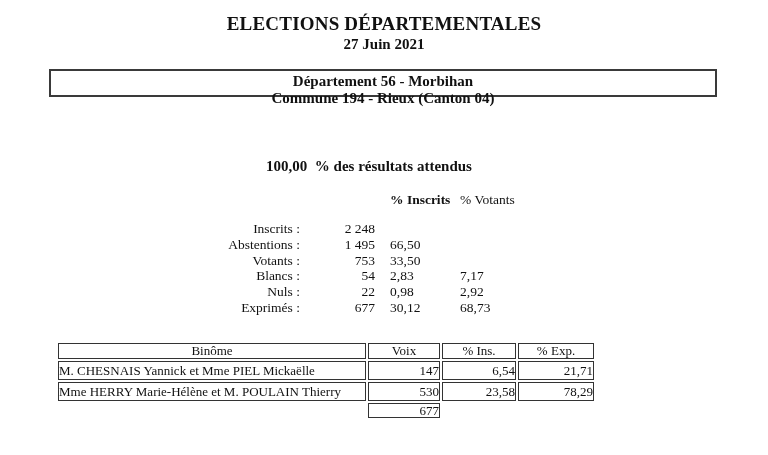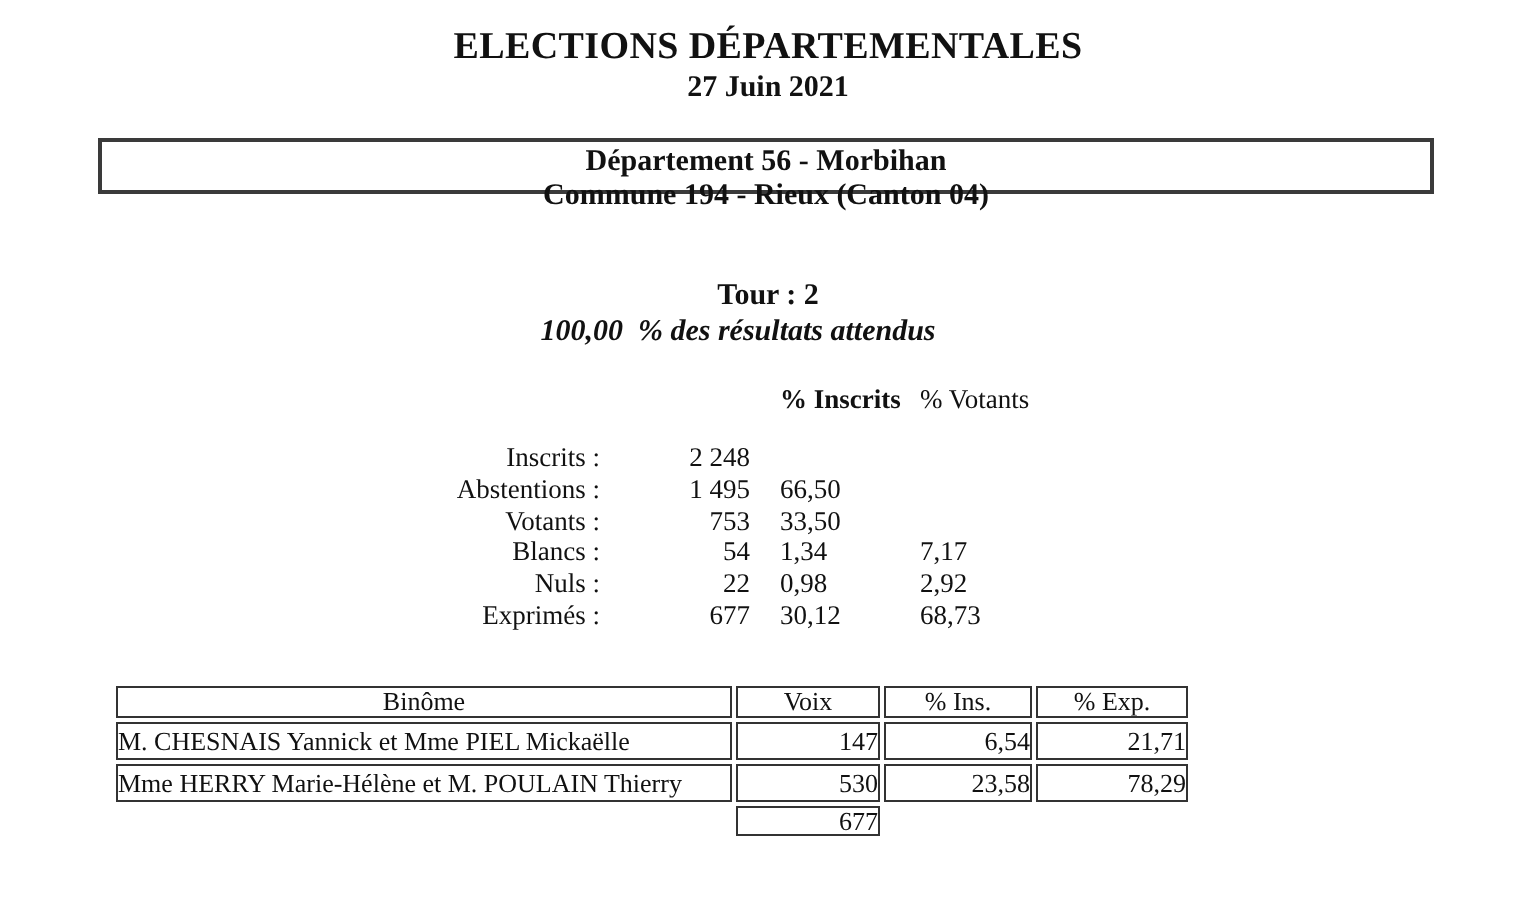--- a/index.html
+++ b/index.html
@@ -31,21 +31,21 @@
     padding-top: 2px;
   }
 
   
   .tour-line1 {
     position: absolute; top: 140px; left: 0; width: 768px;
     text-align: center; font-size: 15px; font-weight: bold;
   }
   .tour-line2 {
     position: absolute; top: 158px; left: 0; width: 738px;
-    text-align: center; font-size: 15px; font-weight: bold; white-space: pre; font-style: italic;
+    text-align: center; font-size: 15px; font-weight: bold; white-space: pre;
   }
 
   
   .pct-header { position: absolute; top: 192px; font-size: 13.5px; }
   .pct-header.h1 { left: 390px; font-weight: bold; }
   .pct-header.h2 { left: 460px; }
 
   .stat-row { position: absolute; left: 0; width: 636px; height: 16px; font-size: 13.5px; }
   .stat-row span { position: absolute; top: 0; white-space: pre; }
   .stat-label { left: 140px; width: 160px; text-align: right; }
@@ -81,21 +81,20 @@
 <div class="page">
 
   <div class="doc-title">ELECTIONS DÉPARTEMENTALES</div>
   <div class="doc-date">27 Juin 2021</div>
 
   <div class="dept-box">
     <div>Département 56 - Morbihan</div>
     <div>Commune 194 - Rieux (Canton 04)</div>
   </div>
 
-  <div class="tour-line1">Tour : 2</div>
   <div class="tour-line2">100,00  % des résultats attendus</div>
 
   <div class="pct-header h1">% Inscrits</div>
   <div class="pct-header h2">% Votants</div>
 
   <div class="stat-row" style="top:221px">
     <span class="stat-label">Inscrits :</span>
     <span class="stat-value">2 248</span>
     <span class="stat-p1"></span>
     <span class="stat-p2"></span>
@@ -108,21 +107,21 @@
   </div>
   <div class="stat-row" style="top:253px">
     <span class="stat-label">Votants :</span>
     <span class="stat-value">753</span>
     <span class="stat-p1">33,50</span>
     <span class="stat-p2"></span>
   </div>
   <div class="stat-row" style="top:268px">
     <span class="stat-label">Blancs :</span>
     <span class="stat-value">54</span>
-    <span class="stat-p1">1,34</span>
+    <span class="stat-p1">2,83</span>
     <span class="stat-p2">7,17</span>
   </div>
   <div class="stat-row" style="top:284px">
     <span class="stat-label">Nuls :</span>
     <span class="stat-value">22</span>
     <span class="stat-p1">0,98</span>
     <span class="stat-p2">2,92</span>
   </div>
   <div class="stat-row" style="top:300px">
     <span class="stat-label">Exprimés :</span>

